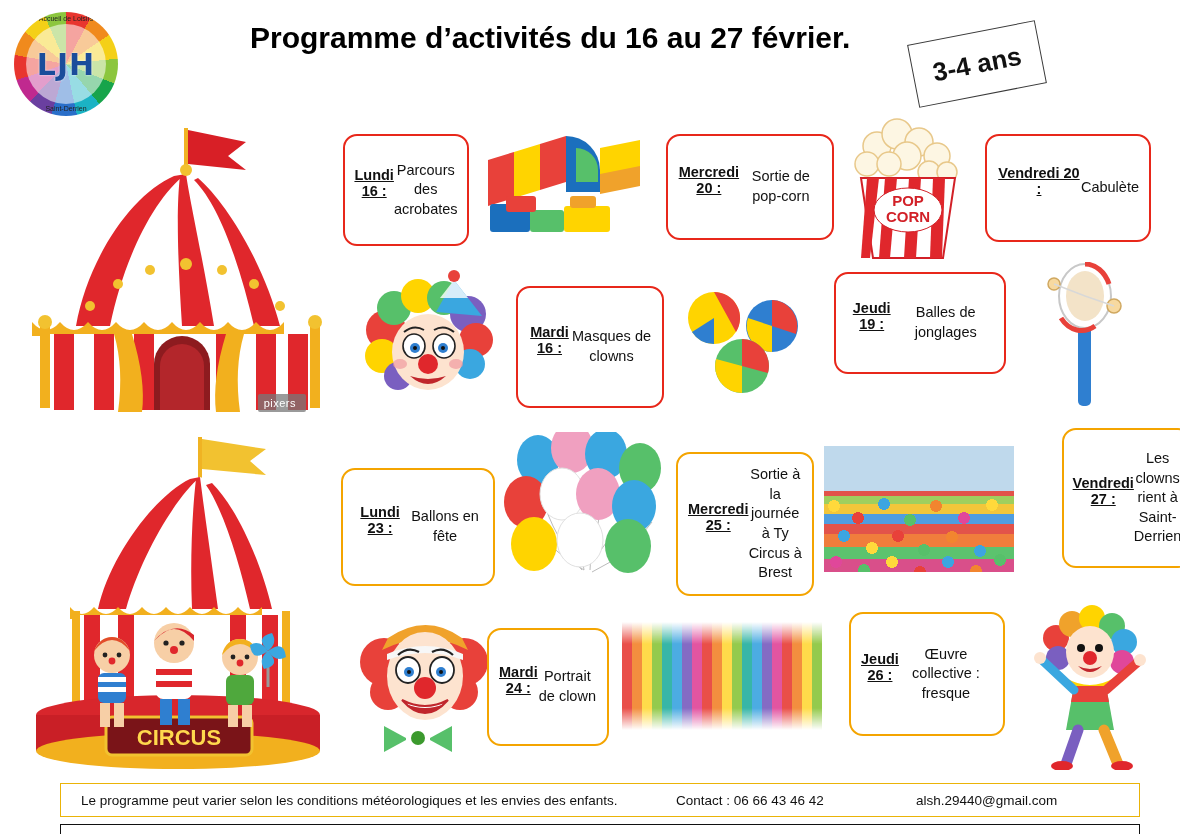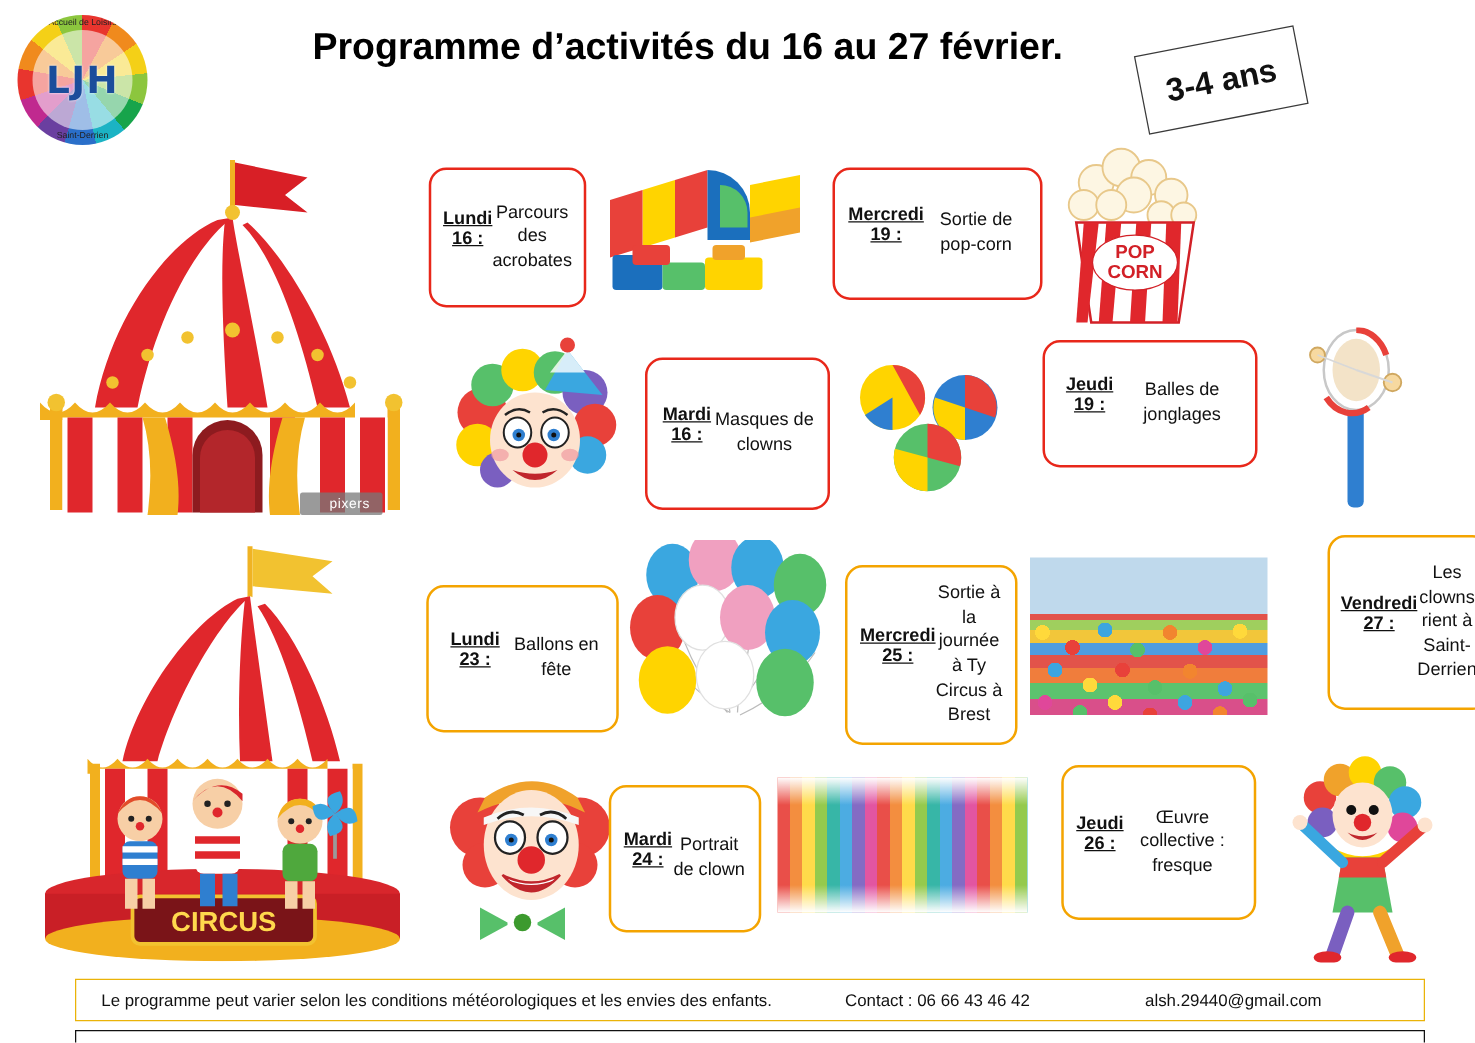--- a/index.html
+++ b/index.html
@@ -171,21 +171,21 @@
 
   
   .tent-wrap { left: 14px; top: 118px; width: 310px; height: 300px; }
   .pixers-tag {
     position: absolute;
     right: 18px;
     bottom: 6px;
     background: rgba(120,120,120,.75);
     color: #fff;
     font-size: 11px;
-    padding: 3px 10px 3px 24px;
+    padding: 3px 10px 3px 6px;
     border-radius: 2px;
     letter-spacing: .5px;
   }
 
   
   .stage-wrap { left: 14px; top: 429px; width: 310px; height: 340px; text-align: right; }
 
   
   .blocks-wrap { left: 470px; top: 126px; width: 190px; height: 120px; }
 
@@ -609,24 +609,28 @@
       <ellipse cx="90" cy="166" rx="11" ry="5" fill="#e0272c"></ellipse>
     </svg>
   </div>
 
   <div class="card red" style="left:343px; top:134px; width:126px; height:112px;">
     <div class="day">Lundi 16 :</div>
     <div class="act">Parcours des acrobates</div>
   </div>
 
   <div class="card red" style="left:666px; top:134px; width:168px; height:106px;">
-    <div class="day">Mercredi 19 :</div>
+    <div class="day">Mercredi 20 :</div>
     <div class="act">Sortie de pop-corn</div>
   </div>
 
+  <div class="card red" style="left:985px; top:134px; width:166px; height:108px;">
+    <div class="day">Vendredi 20 :</div>
+    <div class="act">Cabulète</div>
+  </div>
 
   <div class="card red" style="left:516px; top:286px; width:148px; height:122px;">
     <div class="day">Mardi 16 :</div>
     <div class="act">Masques de clowns</div>
   </div>
 
   <div class="card red" style="left:834px; top:272px; width:172px; height:102px;">
     <div class="day">Jeudi 19 :</div>
     <div class="act">Balles de jonglages</div>
   </div>

